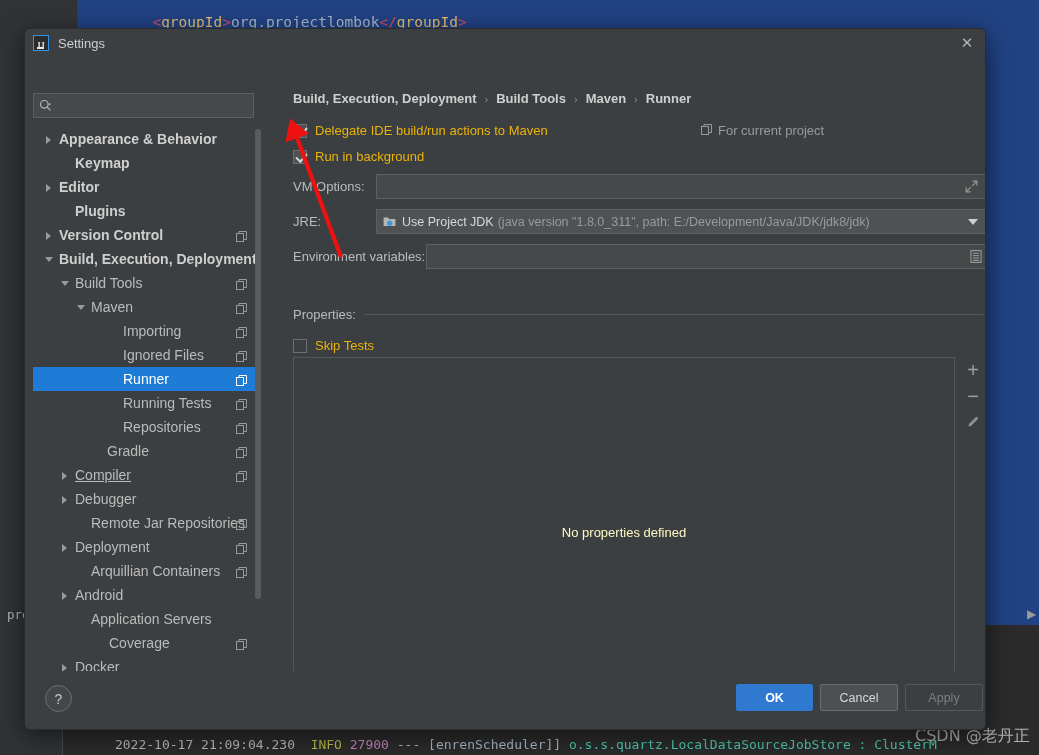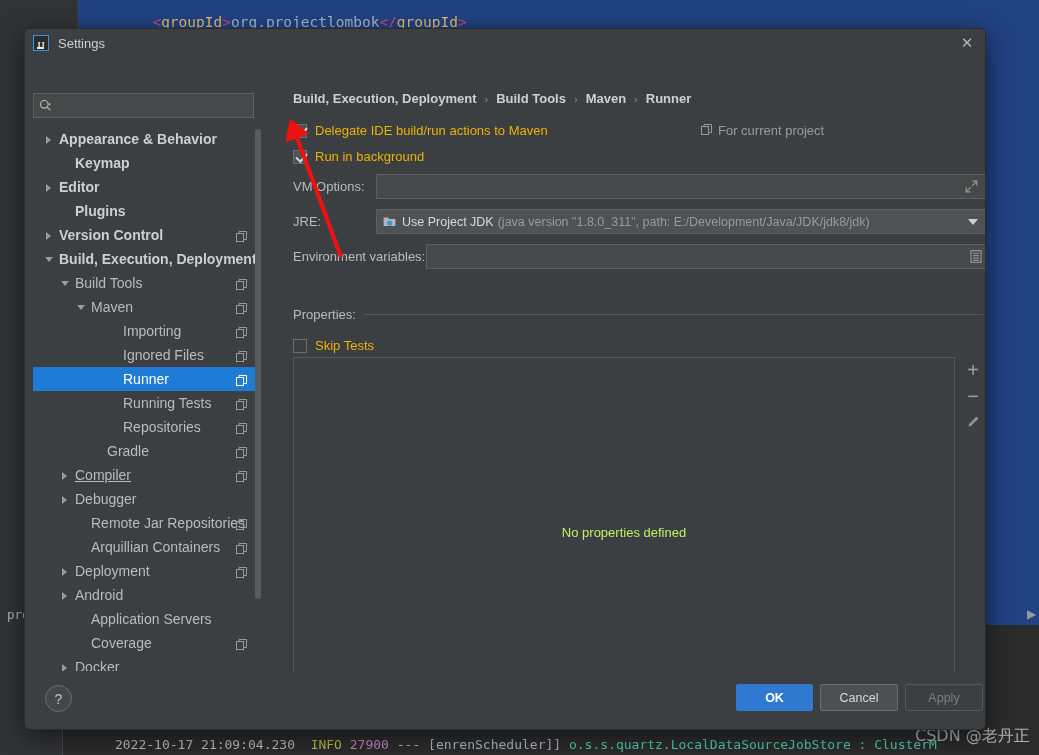--- a/index.html
+++ b/index.html
@@ -305,21 +305,21 @@
     flex: 1; height: 1px; background: #555859; margin-left: 8px;
   }
 
   .props-table {
     position: absolute; left: 24px; top: 300px;
     width: 662px; height: 350px;
     background: #3c3f41;
     border: 1px solid #555859;
     display: flex; align-items: center; justify-content: center;
   }
-  .props-empty { color: #bef264; font-size: 13px; }
+  .props-empty { color: #fef9c3; font-size: 13px; }
 
   .props-toolbar {
     position: absolute; left: 690px; top: 300px;
     width: 28px; height: 110px;
     display: flex; flex-direction: column; align-items: center;
   }
   .tb-btn {
     width: 26px; height: 26px;
     display: flex; align-items: center; justify-content: center;
     color: #a0a0a0;
@@ -550,45 +550,45 @@
             <span class="tree-label">Debugger</span>
           </div>
           <div class="tree-row" style="padding-left: 42px;">
             <span class="tree-arrow"></span>
             <span class="tree-label">Remote Jar Repositories</span>
             <span class="copy-badge"><svg width="11" height="11" viewBox="0 0 11 11">
                 <rect x="0.5" y="2.5" width="7" height="8" stroke="#9a9a9a" stroke-width="1" fill="none"></rect>
                 <path d="M3 2.5 V0.5 H10.5 V8.5 H7.5" stroke="#9a9a9a" stroke-width="1" fill="none"></path>
               </svg></span>
           </div>
-          <div class="tree-row" style="padding-left: 42px;">
-            <span class="tree-arrow"></span>
-            <span class="tree-label">Arquillian Containers</span>
-            <span class="copy-badge"><svg width="11" height="11" viewBox="0 0 11 11">
-                <rect x="0.5" y="2.5" width="7" height="8" stroke="#9a9a9a" stroke-width="1" fill="none"></rect>
-                <path d="M3 2.5 V0.5 H10.5 V8.5 H7.5" stroke="#9a9a9a" stroke-width="1" fill="none"></path>
-              </svg></span>
-          </div>
           <div class="tree-row" style="padding-left: 26px;">
             <span class="tree-arrow right"></span>
             <span class="tree-label">Deployment</span>
             <span class="copy-badge"><svg width="11" height="11" viewBox="0 0 11 11">
                 <rect x="0.5" y="2.5" width="7" height="8" stroke="#9a9a9a" stroke-width="1" fill="none"></rect>
                 <path d="M3 2.5 V0.5 H10.5 V8.5 H7.5" stroke="#9a9a9a" stroke-width="1" fill="none"></path>
               </svg></span>
           </div>
+          <div class="tree-row" style="padding-left: 42px;">
+            <span class="tree-arrow"></span>
+            <span class="tree-label">Arquillian Containers</span>
+            <span class="copy-badge"><svg width="11" height="11" viewBox="0 0 11 11">
+                <rect x="0.5" y="2.5" width="7" height="8" stroke="#9a9a9a" stroke-width="1" fill="none"></rect>
+                <path d="M3 2.5 V0.5 H10.5 V8.5 H7.5" stroke="#9a9a9a" stroke-width="1" fill="none"></path>
+              </svg></span>
+          </div>
           <div class="tree-row" style="padding-left: 26px;">
             <span class="tree-arrow right"></span>
             <span class="tree-label">Android</span>
           </div>
           <div class="tree-row" style="padding-left: 42px;">
             <span class="tree-arrow"></span>
             <span class="tree-label">Application Servers</span>
           </div>
-          <div class="tree-row" style="padding-left: 42px;">
+          <div class="tree-row" style="padding-left: 42px; gap: 18px;">
             <span class="tree-arrow"></span>
             <span class="tree-label">Coverage</span>
             <span class="copy-badge"><svg width="11" height="11" viewBox="0 0 11 11">
                 <rect x="0.5" y="2.5" width="7" height="8" stroke="#9a9a9a" stroke-width="1" fill="none"></rect>
                 <path d="M3 2.5 V0.5 H10.5 V8.5 H7.5" stroke="#9a9a9a" stroke-width="1" fill="none"></path>
               </svg></span>
           </div>
           <div class="tree-row" style="padding-left: 26px;">
             <span class="tree-arrow right"></span>
             <span class="tree-label">Docker</span>

